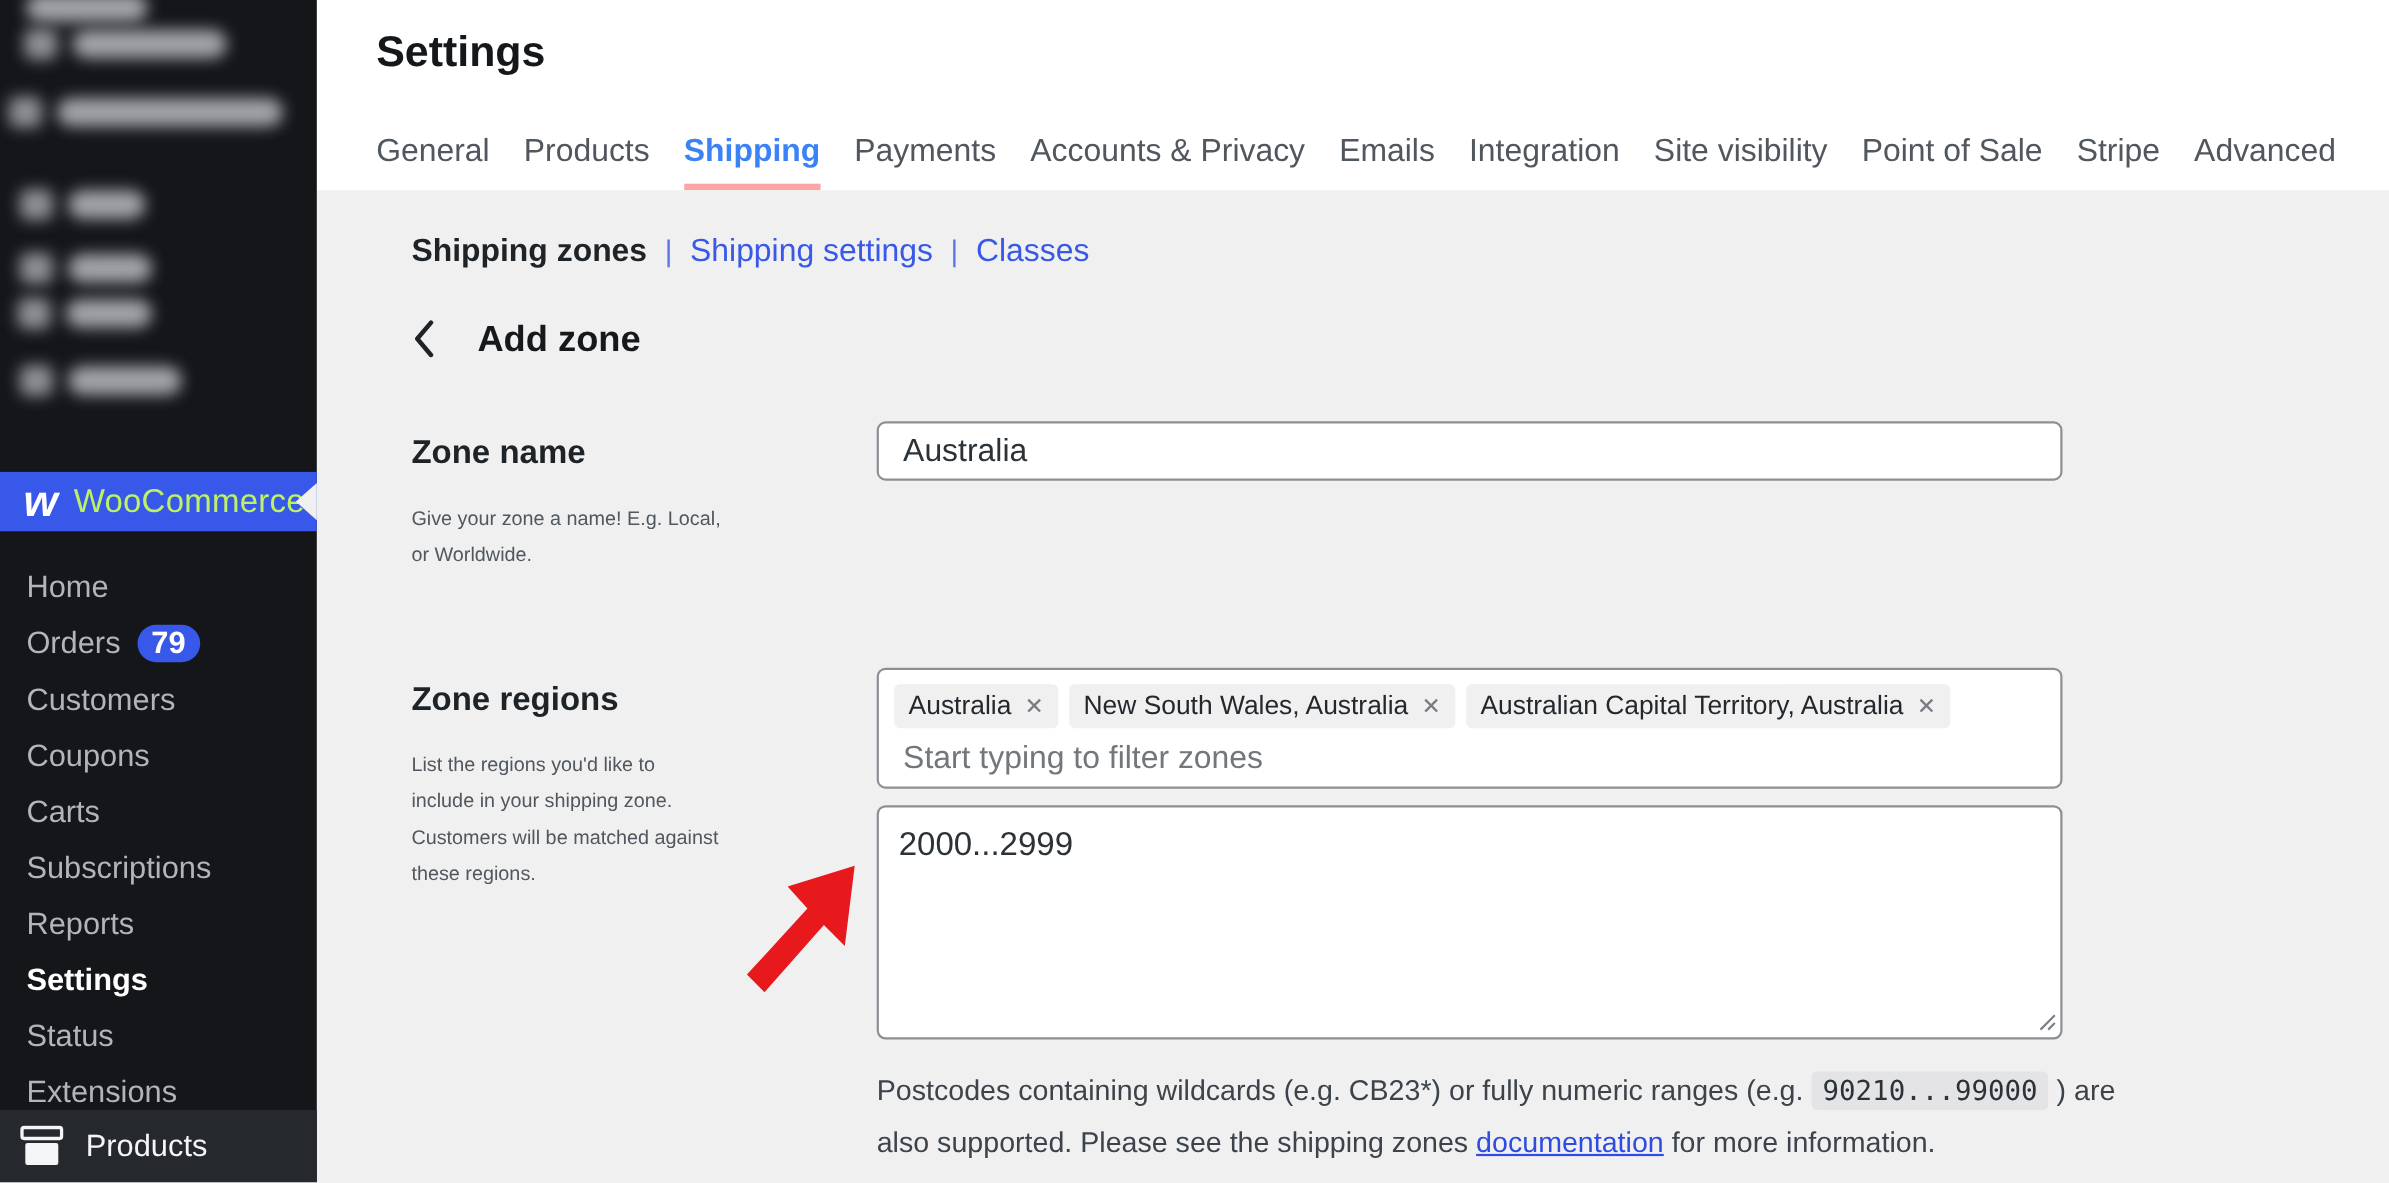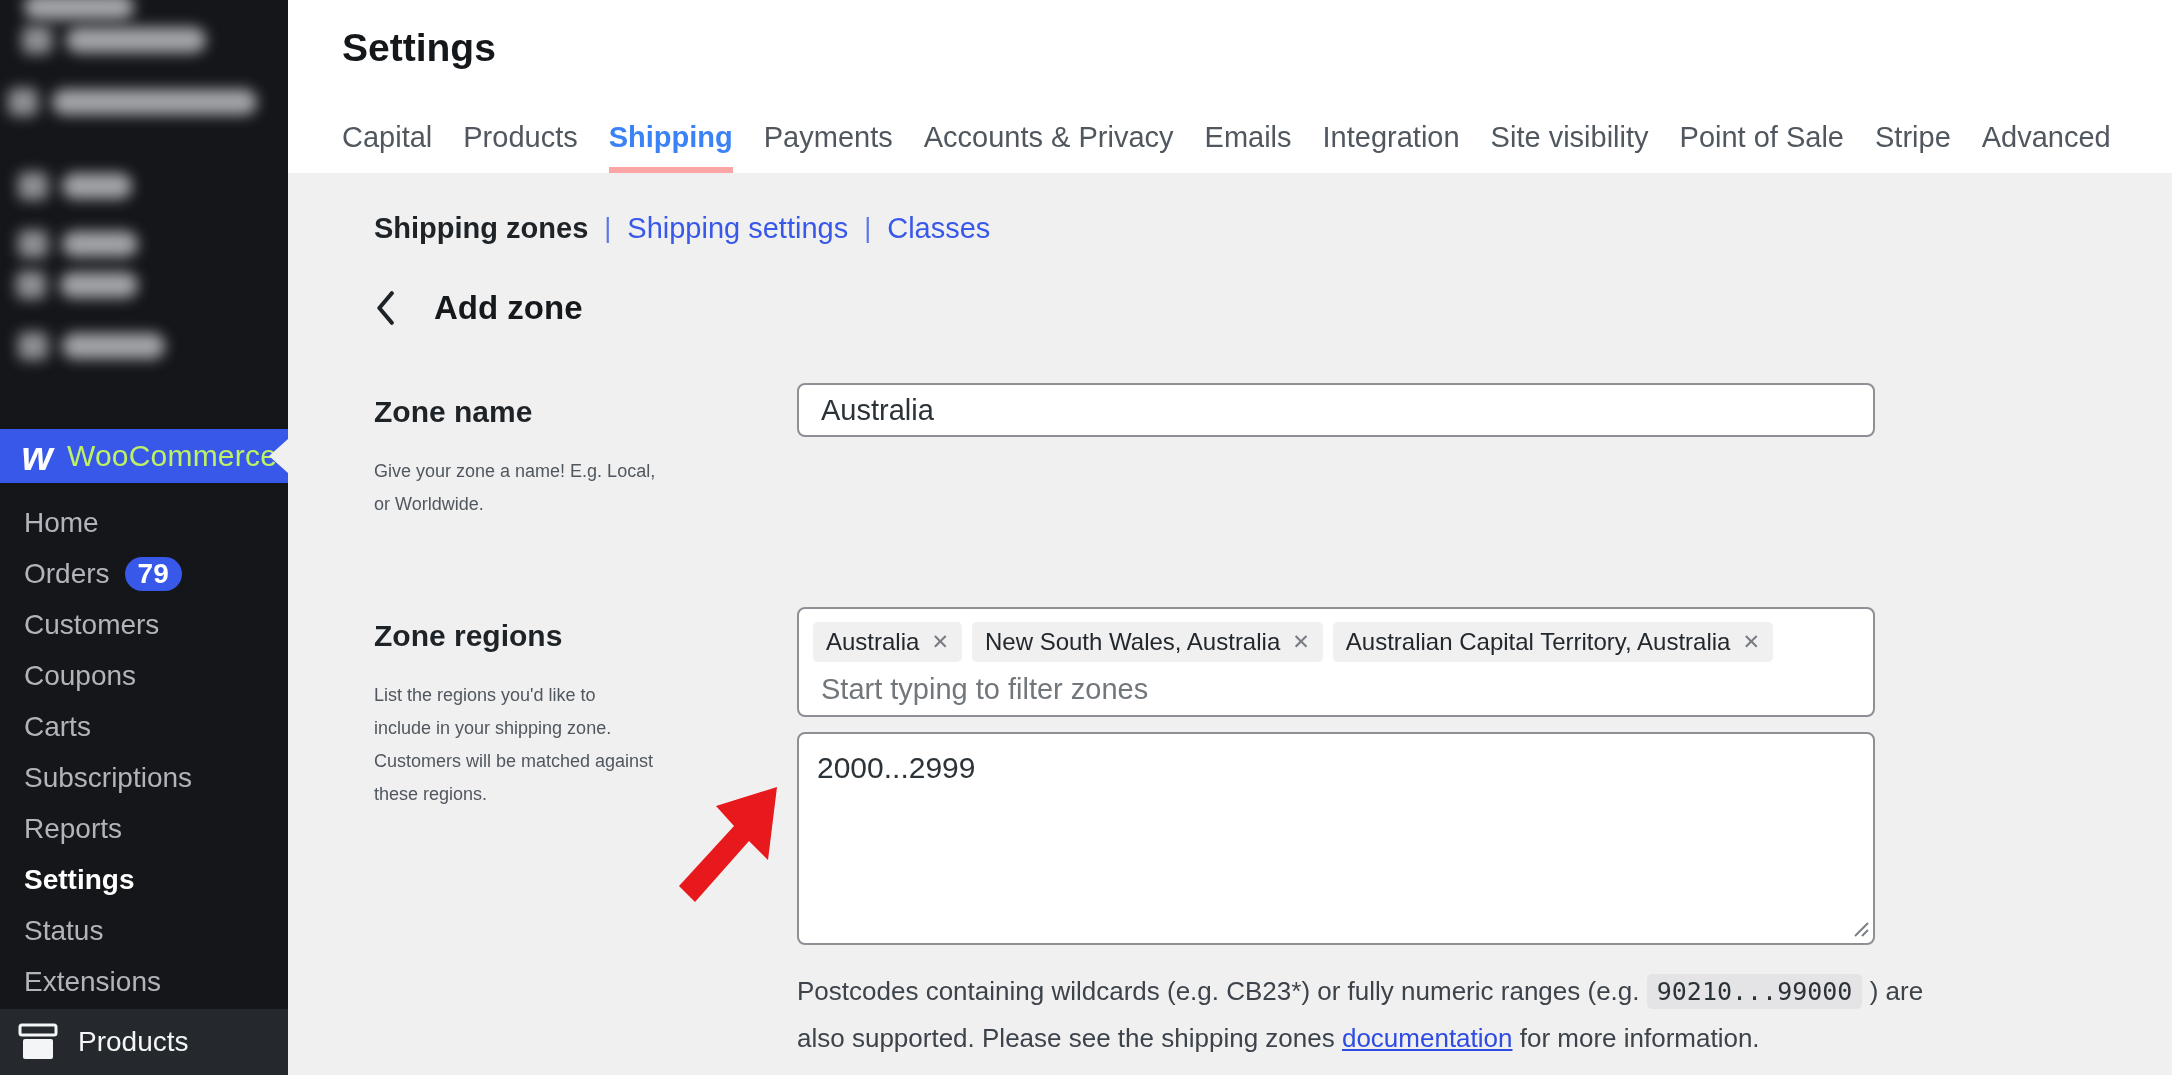--- a/index.html
+++ b/index.html
@@ -14,21 +14,21 @@
   .redacted { position:absolute; display:flex; align-items:center; gap:14px; filter:blur(7px); }
   .redacted .ricon { width:30px; height:28px; background:#8f9094; border-radius:7px; flex:0 0 auto; }
   .redacted .rbar { height:26px; background:#a2a4a8; border-radius:13px; }
   .woo-item { position:absolute; top:429px; left:0; width:288px; height:54px; background:#3858e9;
     display:flex; align-items:center; cursor:pointer; }
   .woo-logo { margin-left:17px; width:40px; color:#fff; font-weight:700; font-style:italic;
     font-size:40px; line-height:40px; text-align:center; }
   .woo-label { margin-left:10px; color:#bef264; font-size:30px; font-weight:500; letter-spacing:.2px; }
   .woo-arrow { position:absolute; right:0; top:50%; transform:translateY(-50%); width:0; height:0;
     border-top:17px solid transparent; border-bottom:17px solid transparent; border-right:19px solid #f0f0f1; }
-  .submenu { position:absolute; top:482px; left:0; right:0; padding-top:15px; }
+  .submenu { position:absolute; top:493px; left:0; right:0; padding-top:15px; }
   .submenu-item { height:51px; display:flex; align-items:center; padding-left:24px;
     font-size:28px; color:#b1b5bb; cursor:pointer; }
   .submenu-item.active { color:#ffffff; font-weight:700; }
   .count-badge { margin-left:15px; background:#3858e9; color:#fff; font-size:28px; font-weight:600;
     padding:3px 13px; border-radius:999px; line-height:28px; }
   .products-item { position:absolute; top:1009px; left:0; width:288px; height:66px; background:#25292d;
     display:flex; align-items:center; color:#f4f5f6; font-size:28px; cursor:pointer; }
   .prod-icon { margin-left:18px; margin-right:20px; width:40px; height:38px; flex:0 0 auto; }
   
   .main-header { position:absolute; left:288px; top:0; right:0; height:173px; background:#fff; overflow:hidden; }
@@ -151,21 +151,21 @@
         <rect x="2" y="2" width="36" height="10" rx="2" fill="none" stroke="#f4f5f6" stroke-width="3"></rect>
         <rect x="5" y="16" width="30" height="20" rx="2" fill="#f4f5f6"></rect>
       </svg>
       <span>Products</span>
     </div>
   </div>
 
   <div class="main-header">
     <div class="page-title">Settings</div>
     <div class="tabs">
-      <span class="tab">Capital</span>
+      <span class="tab">General</span>
       <span class="tab">Products</span>
       <span class="tab active">Shipping</span>
       <span class="tab">Payments</span>
       <span class="tab">Accounts &amp; Privacy</span>
       <span class="tab">Emails</span>
       <span class="tab">Integration</span>
       <span class="tab">Site visibility</span>
       <span class="tab">Point of Sale</span>
       <span class="tab">Stripe</span>
       <span class="tab">Advanced</span>

